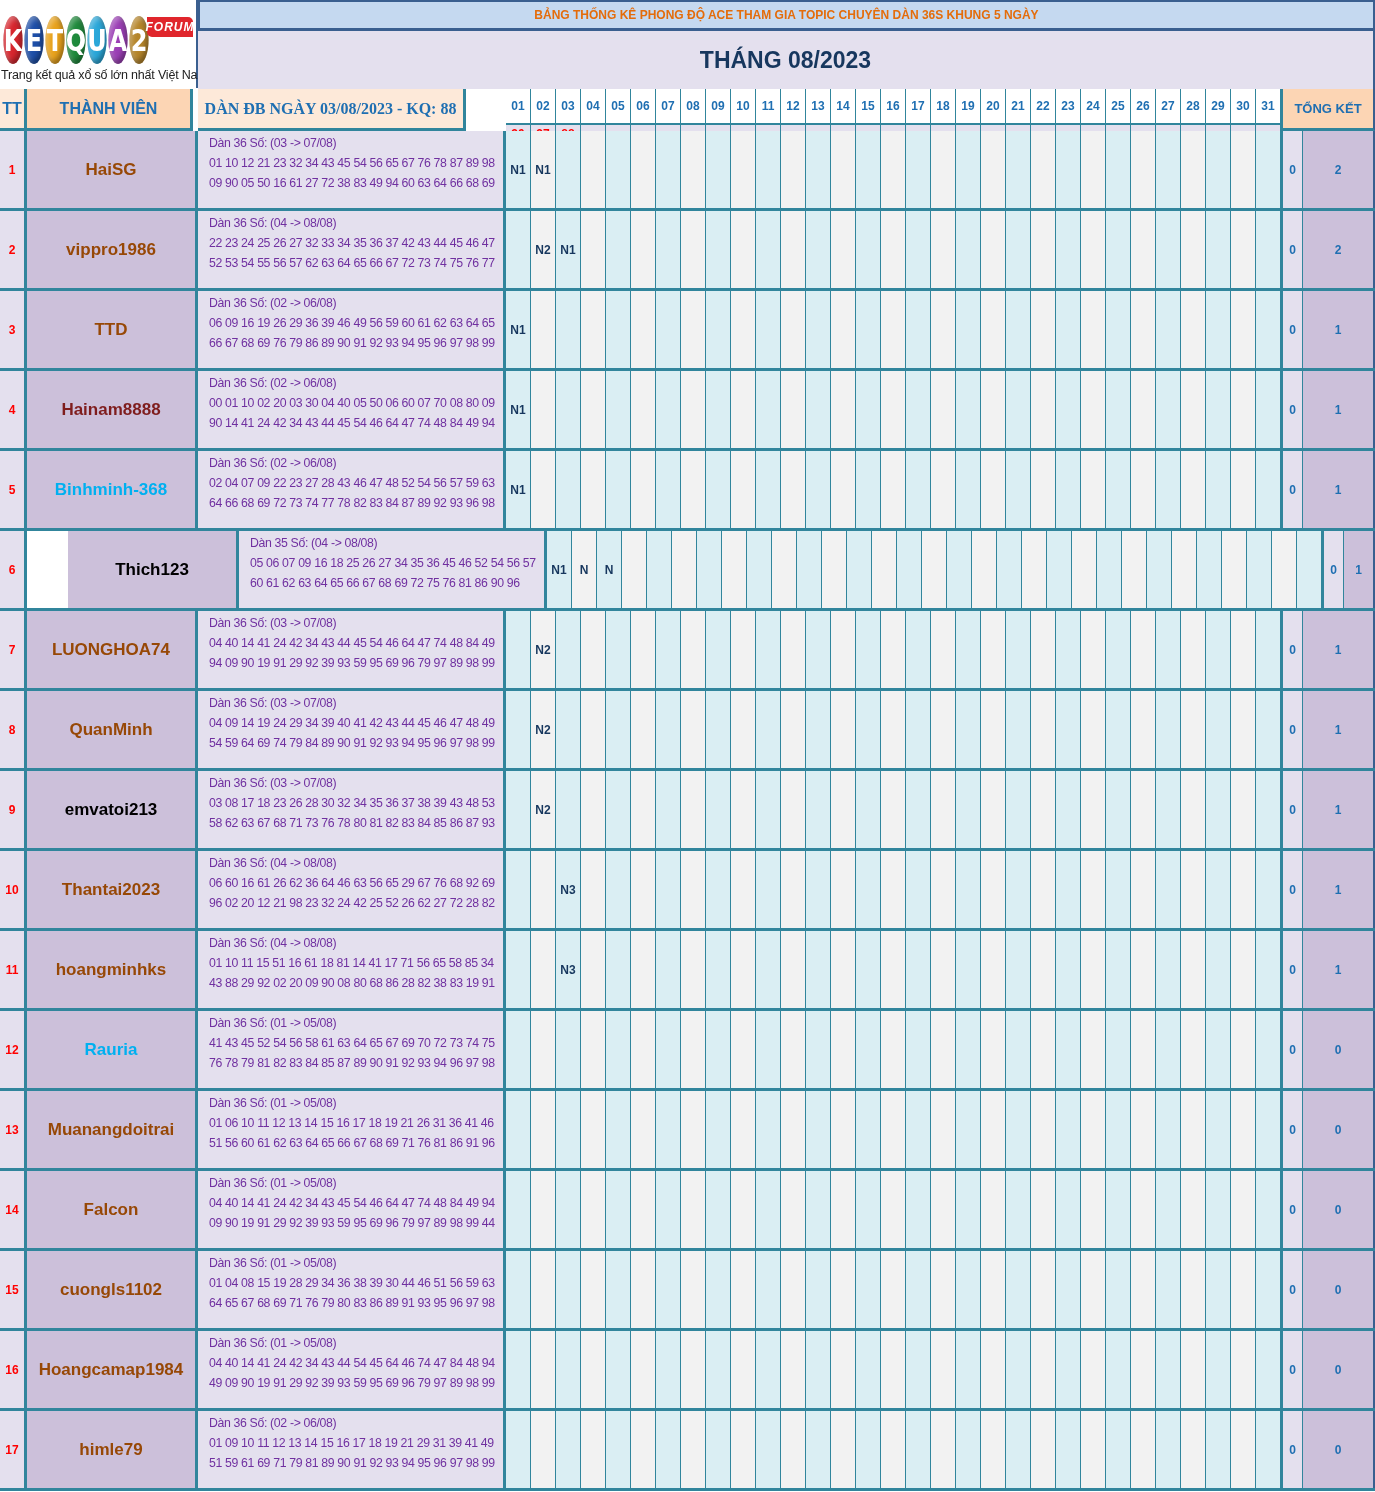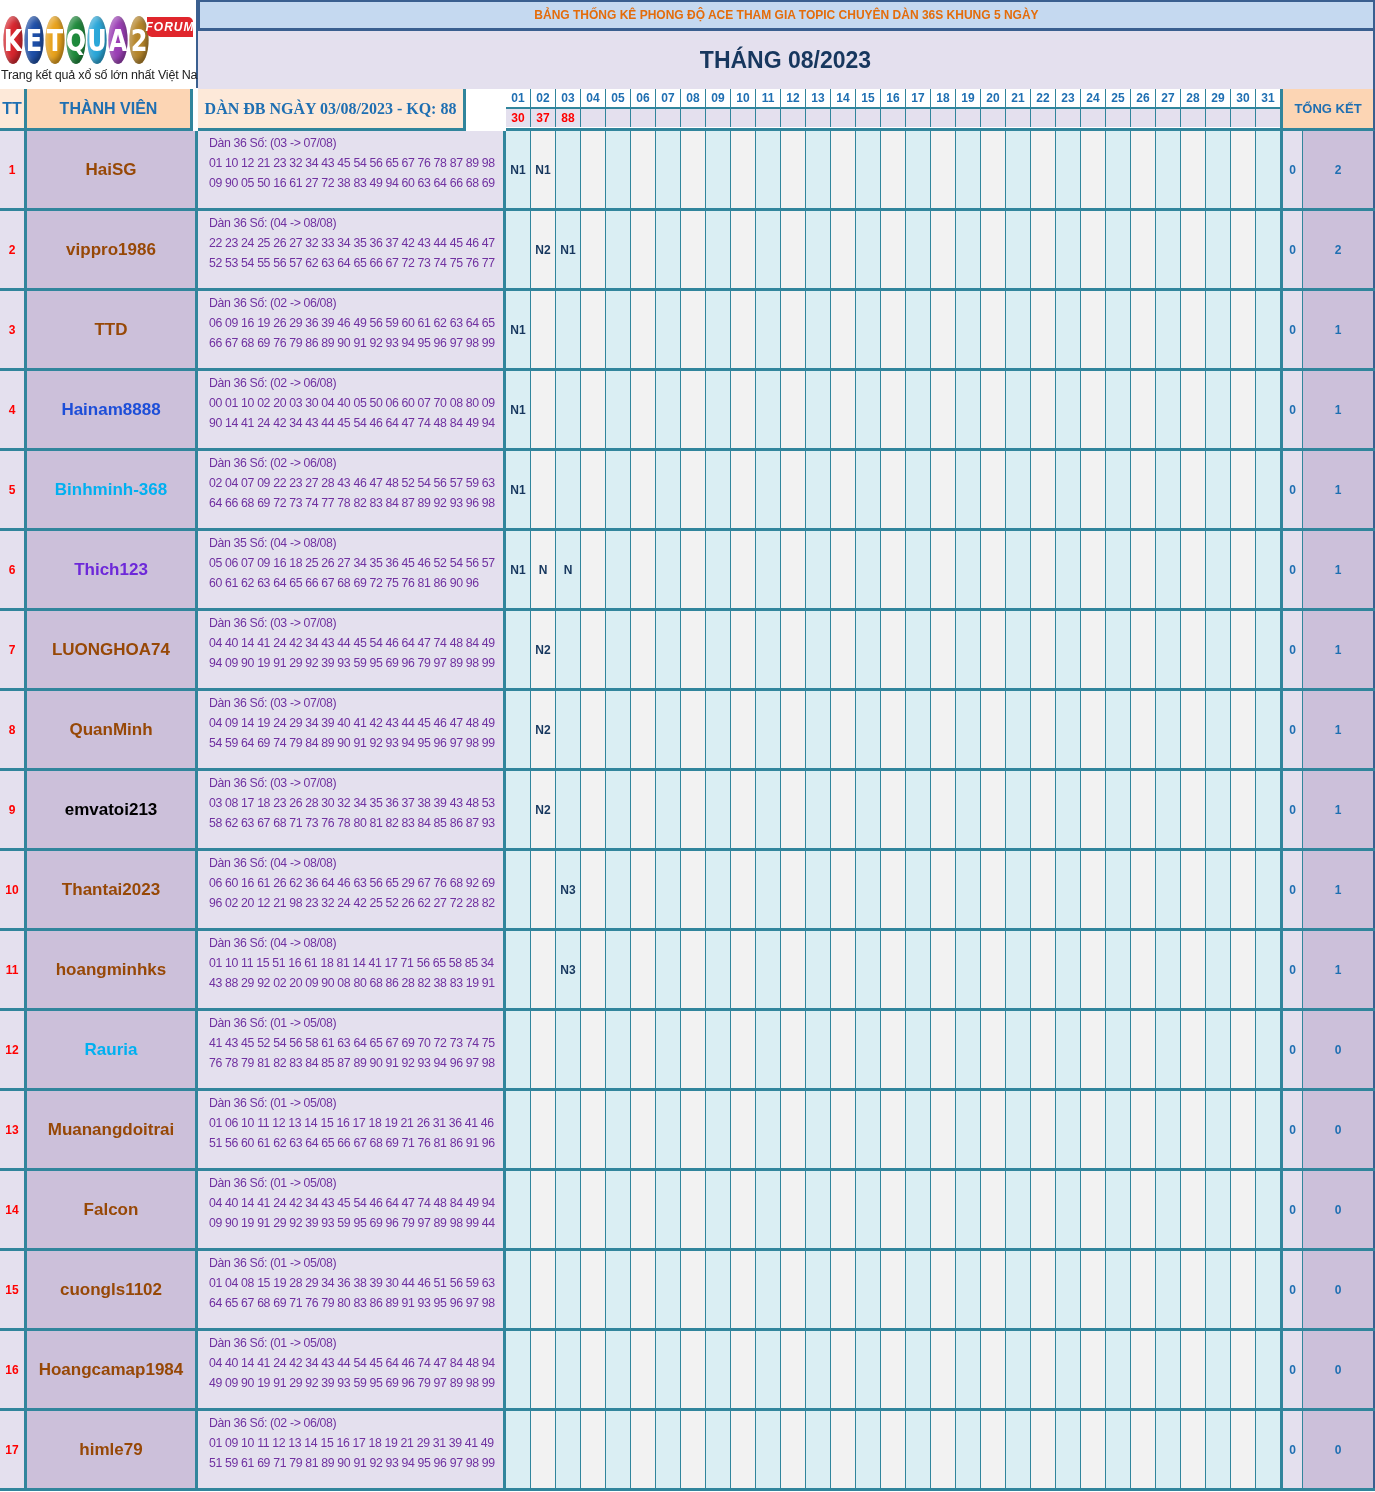--- a/index.html
+++ b/index.html
@@ -28,21 +28,21 @@
   
   .hdr { position: absolute; top: 89px; height: 42px; display: flex; align-items: center; justify-content: center;
          color: #1f6fb2; font-weight: bold; font-size: 16px; border-bottom: 3px solid #31859c; }
   .hdr-tt { left: 0; width: 27px; background: #fde9d9; border-right: 3px solid #31859c; }
   .hdr-name { left: 27px; width: 166px; background: #fcd5b4; border-right: 3px solid #31859c; }
   .hdr-dan { left: 198px; width: 268px; background: #fde9d9; border-right: 3px solid #31859c; font-family: Liberation Serif, serif; }
   .hdr-tong { left: 1280px; width: 95px; background: #fcd5b4; border-left: 3px solid #31859c; border-right: 2px solid #3a5f8f; color: #1f6fb2; font-size: 13px; }
 
   .days-wrap { position: absolute; left: 506px; top: 89px; width: 774px; height: 42px; border-bottom: 3px solid #31859c; }
   .day-row { display: flex; height: 21px; }
-  .day-row.top { background: #ffffff; border-bottom: 2px solid #31859c; height: 20px; }
+  .day-row.top { background: #ffffff; border-bottom: 2px solid #31859c; height: 36px; }
   .day-row.kq { background: #e4e0ee; height: 18px; }
   .day-cell { width: 25px; flex: 0 0 25px; border-right: 1px solid #31859c; display: flex; align-items: center; justify-content: center;
               font-size: 12px; font-weight: bold; }
   .day-row.top .day-cell { color: #1f6fb2; }
   .day-row.kq .day-cell { color: #ff0000; }
 
   
   .rows { position: absolute; left: 0; top: 131px; width: 1375px; }
   .row { position: relative; height: 80px; border-bottom: 3px solid #31859c; display: flex; }
   .c-tt { width: 27px; flex: 0 0 27px; background: #e4e0ee; border-right: 3px solid #31859c; color: #ff0000; font-weight: bold; font-size: 12px;
@@ -271,21 +271,21 @@
         <div class="c-day even"></div>
         <div class="c-day odd"></div>
         <div class="c-day even"></div>
         <div class="c-day odd"></div>
       </div>
       <div class="c-sum1">0</div>
       <div class="c-sum2">1</div>
     </div>
     <div class="row">
       <div class="c-tt">4</div>
-      <div class="c-name" style="color: #1d4ed8;">Hainam8888</div>
+      <div class="c-name" style="color: #7f1d1d;">Hainam8888</div>
       <div class="c-dan"><span class="dan-head">Dàn 36 Số: (02 -&gt; 06/08)</span><span>00 01 10 02 20 03 30 04 40 05 50 06 60 07 70 08 80 09 90 14 41 24 42 34 43 44 45 54 46 64 47 74 48 84 49 94</span></div>
       <div class="c-days">
         <div class="c-day odd">N1</div>
         <div class="c-day even"></div>
         <div class="c-day odd"></div>
         <div class="c-day even"></div>
         <div class="c-day odd"></div>
         <div class="c-day even"></div>
         <div class="c-day odd"></div>
         <div class="c-day even"></div>
@@ -351,21 +351,21 @@
         <div class="c-day even"></div>
         <div class="c-day odd"></div>
         <div class="c-day even"></div>
         <div class="c-day odd"></div>
       </div>
       <div class="c-sum1">0</div>
       <div class="c-sum2">1</div>
     </div>
     <div class="row">
       <div class="c-tt">6</div>
-      <div class="c-name" style="color: #6d28d9;">Thich123</div>
+      <div class="c-name" style="color: #000000; margin-left: 41px;">Thich123</div>
       <div class="c-dan"><span class="dan-head">Dàn 35 Số: (04 -&gt; 08/08)</span><span>05 06 07 09 16 18 25 26 27 34 35 36 45 46 52 54 56 57 60 61 62 63 64 65 66 67 68 69 72 75 76 81 86 90 96</span></div>
       <div class="c-days">
         <div class="c-day odd">N1</div>
         <div class="c-day even">N</div>
         <div class="c-day odd">N</div>
         <div class="c-day even"></div>
         <div class="c-day odd"></div>
         <div class="c-day even"></div>
         <div class="c-day odd"></div>
         <div class="c-day even"></div>

